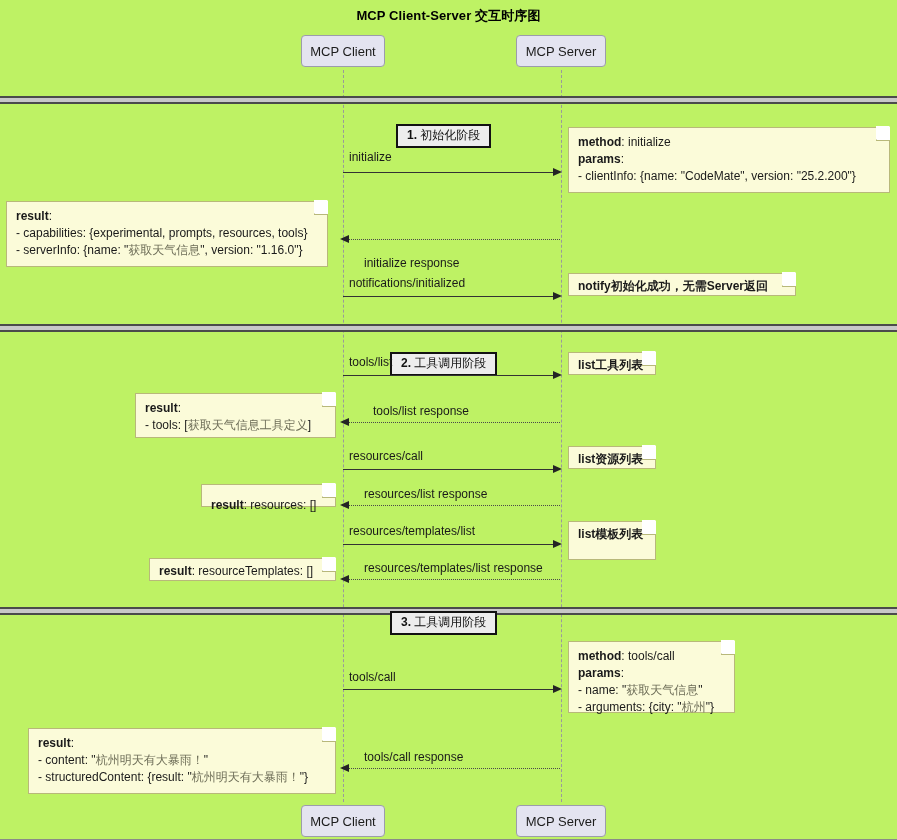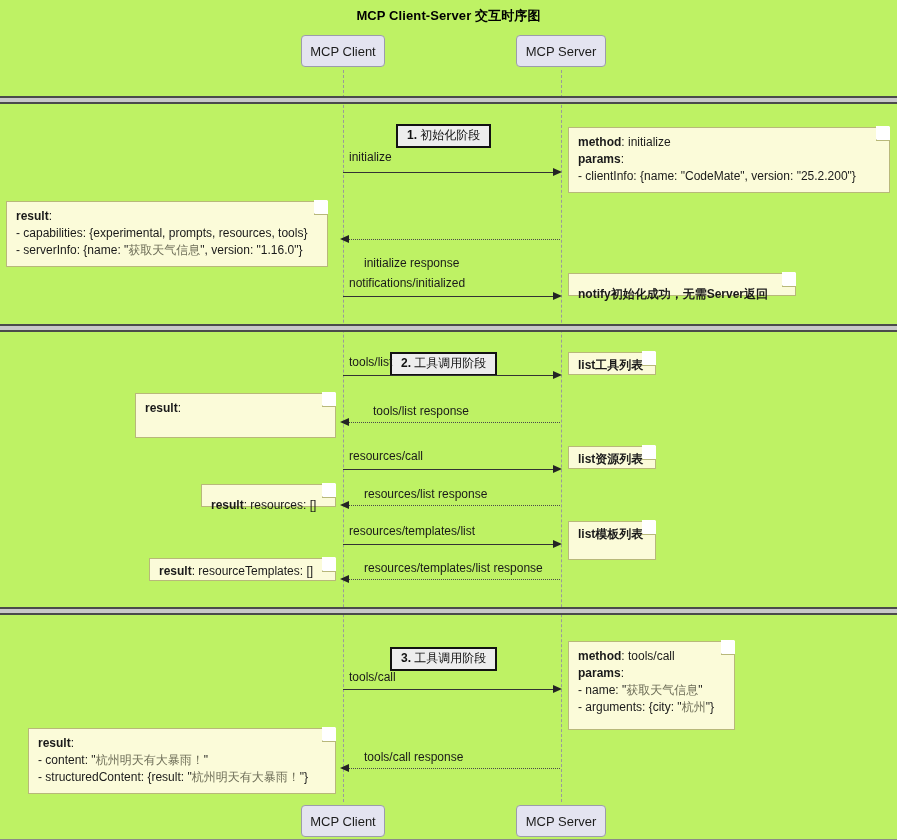--- a/index.html
+++ b/index.html
@@ -202,21 +202,21 @@
   </div>
 
   <div class="msg-label" style="left:364px; top:222px;margin-top:35px;">initialize response</div>
   <div class="arrow-line dotted" style="left:348px; top:239px; width:212px;"></div>
   <div class="arrow-head left" style="left:340px; top:235px;"></div>
 
   <div class="msg-label" style="left:349px; top:277px;">notifications/initialized</div>
   <div class="arrow-line solid" style="left:343px; top:296px; width:212px;"></div>
   <div class="arrow-head right" style="left:553px; top:292px;"></div>
 
-  <div class="note bold-all" style="left:568px; top:273px; width:228px; height:23px; padding-top:12px;">
+  <div class="note bold-all" style="left:568px; top:273px; width:228px; height:23px; padding-top:4px;">
     <span class="fold"></span>
     <span class="line">notify初始化成功，无需Server返回</span>
   </div>
 
   <div class="divider" style="top:324px;"></div>
   <div class="divider-label" style="left:390px; top:317px;">
     <span class="num">2.</span><span> 工具调用阶段</span>
   </div>
 
   <div class="msg-label" style="left:349px; top:356px;text-align:center;">tools/list</div>
@@ -224,20 +224,21 @@
   <div class="arrow-head right" style="left:553px; top:371px;"></div>
 
   <div class="note bold-all" style="left:568px; top:352px; width:88px; height:23px; padding-top:4px;">
     <span class="fold"></span>
     <span class="line"><b>list</b><span>工具列表</span></span>
   </div>
 
   <div class="note" style="left:135px; top:393px; width:201px; height:45px;">
     <span class="fold"></span>
     <span class="line"><b>result</b><span>:</span></span>
+    <span class="line"><span>- tools: [</span><span class="cn">获取天气信息工具定义</span><span>]</span></span>
   </div>
 
   <div class="msg-label" style="left:364px; top:405px;padding-left:9px;">tools/list response</div>
   <div class="arrow-line dotted" style="left:348px; top:422px; width:212px;"></div>
   <div class="arrow-head left" style="left:340px; top:418px;"></div>
 
   <div class="msg-label" style="left:349px; top:450px;">resources/call</div>
   <div class="arrow-line solid" style="left:343px; top:469px; width:212px;"></div>
   <div class="arrow-head right" style="left:553px; top:465px;"></div>
 
@@ -267,25 +268,25 @@
   <div class="note" style="left:149px; top:558px; width:187px; height:23px; padding-top:4px;">
     <span class="fold"></span>
     <span class="line"><b>result</b><span>: resourceTemplates: []</span></span>
   </div>
 
   <div class="msg-label" style="left:364px; top:562px;">resources/templates/list response</div>
   <div class="arrow-line dotted" style="left:348px; top:579px; width:212px;"></div>
   <div class="arrow-head left" style="left:340px; top:575px;"></div>
 
   <div class="divider" style="top:607px;"></div>
-  <div class="divider-label" style="left:390px; top:612px;">
+  <div class="divider-label" style="left:390px; top:576px;">
     <span class="num">3.</span><span> 工具调用阶段</span>
   </div>
 
-  <div class="note" style="left:568px; top:641px; width:167px; height:89px;">
+  <div class="note" style="left:568px; top:641px; width:167px; height:72px;">
     <span class="fold"></span>
     <span class="line"><b>method</b><span>: tools/call</span></span>
     <span class="line"><b>params</b><span>:</span></span>
     <span class="line"><span>- name: "</span><span class="cn">获取天气信息</span><span>"</span></span>
     <span class="line"><span>- arguments: {city: "</span><span class="cn">杭州</span><span>"}</span></span>
   </div>
 
   <div class="msg-label" style="left:349px; top:671px;">tools/call</div>
   <div class="arrow-line solid" style="left:343px; top:689px; width:212px;"></div>
   <div class="arrow-head right" style="left:553px; top:685px;"></div>

